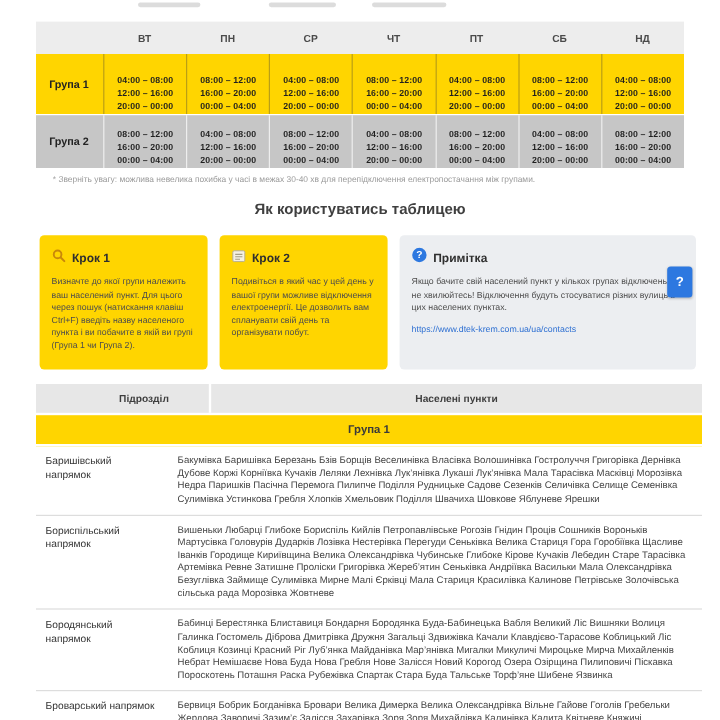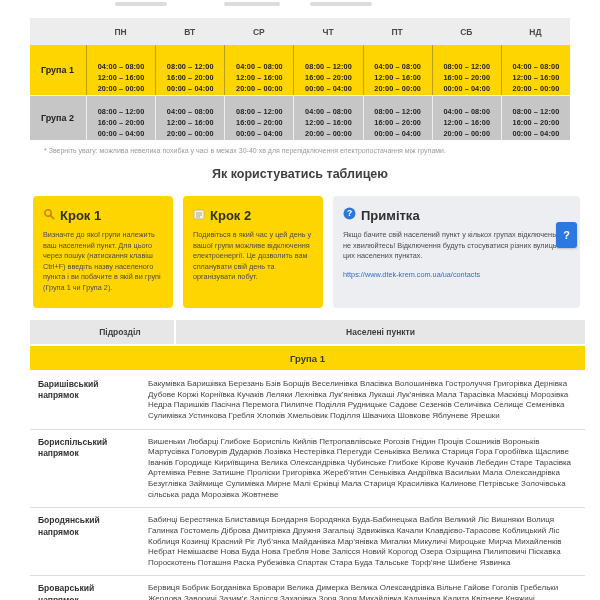--- a/index.html
+++ b/index.html
@@ -29,56 +29,56 @@
   .footnote { position:absolute; top:147px; left:44px; font-size:7px; color:#9a9a9a; }
 
   
   .howto-title { position:absolute; top:167px; left:0; width:600px; text-align:center;
       font-size:12.5px; font-weight:bold; color:#3f3f3f; }
   .boxes { position:absolute; top:196px; left:33px; width:547px; display:flex; gap:10px; }
   .box { border-radius:4px; padding:10px 10px 12px 10px; min-height:112px; }
   .box.yellow { background:#FFD500; width:140px; flex:0 0 140px; }
   .box.gray { background:#ECEEF1; flex:1; }
   .box-head { display:flex; align-items:center; gap:5px; margin-bottom:6px; }
-  .box-head .t { font-size:13px; font-weight:bold; color:#2f2f2f; }
+  .box-head .t { font-size:10px; font-weight:bold; color:#2f2f2f; }
   .box-body { font-size:7.3px; line-height:1.45; color:#4c4c4c; }
   .box-body p + p { margin-top:8px; }
   .note-link { color:#2D6FD2; text-decoration:none; word-break:break-all; }
 
   .chat-widget { position:absolute; top:222px; left:556px; width:21px; height:26px;
       background:#2D78E0; border-radius:3px; display:flex; align-items:center; justify-content:center;
       color:#fff; font-size:11px; font-weight:bold; box-shadow:0 1px 2px rgba(0,0,0,.2); cursor:pointer; }
 
   
   .dir { position:absolute; top:320px; left:30px; width:555px; }
   .dir-head { display:grid; grid-template-columns:110px 1fr; background:#E7E7E7; height:26px;
       border-bottom:2px solid #fff;padding-left:36px; }
   .dir-head div { display:flex; align-items:center; justify-content:center;
       font-size:8.5px; font-weight:bold; color:#3e3e3e; }
   .dir-head div:first-child { border-right:2px solid #fff; }
   .dir-band { background:#FFD500; height:26px; display:flex; align-items:center; justify-content:center;
       font-size:9.5px; font-weight:bold; color:#3a3a3a; border-bottom:2px solid #fff; }
   .dir-row { display:grid; grid-template-columns:110px 1fr; border-bottom:1px solid #ddd; }
-  .dir-district { padding:7px 8px; font-size:8.5px; font-weight:bold; color:#333; line-height:1.35; }
+  .dir-district { padding:7px 8px; font-size:8.5px; font-weight:normal; color:#333; line-height:1.35; }
   .dir-settlements { padding:7px 12px 7px 8px; font-size:8px; line-height:1.33; color:#444; }
 </style>
 </head>
 <body>
 
 <div class="top-frag">
   <i style="left:115px; width:52px;"></i>
   <i style="left:224px; width:56px;"></i>
   <i style="left:310px; width:62px;"></i>
 </div>
 
 <div class="sched">
   <div class="srow head">
     <div class="dcell"></div>
+    <div class="dcell">ВТ</div>
     <div class="dcell">ПН</div>
-    <div class="dcell">ВТ</div>
     <div class="dcell">СР</div>
     <div class="dcell">ЧТ</div>
     <div class="dcell">ПТ</div>
     <div class="dcell">СБ</div>
     <div class="dcell">НД</div>
   </div>
 
   <div class="srow g1">
     <div class="glabel">Група 1</div>
     <div class="tcell">

